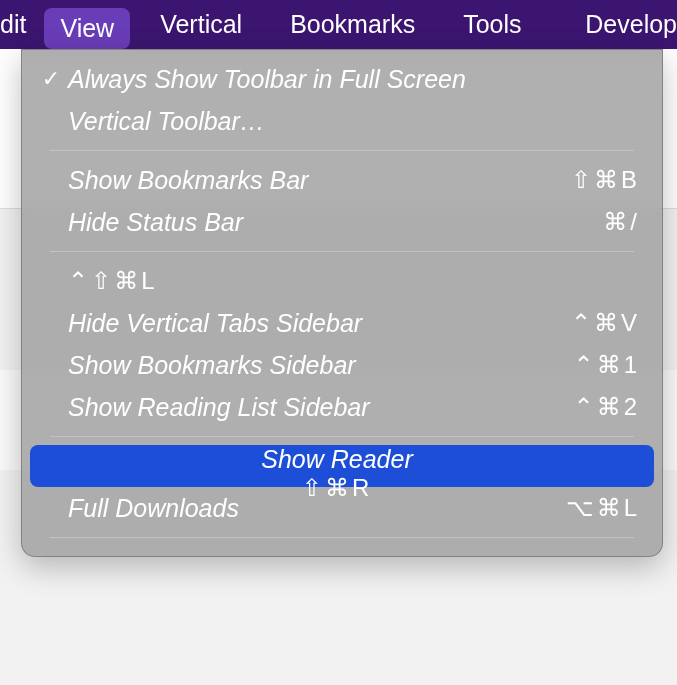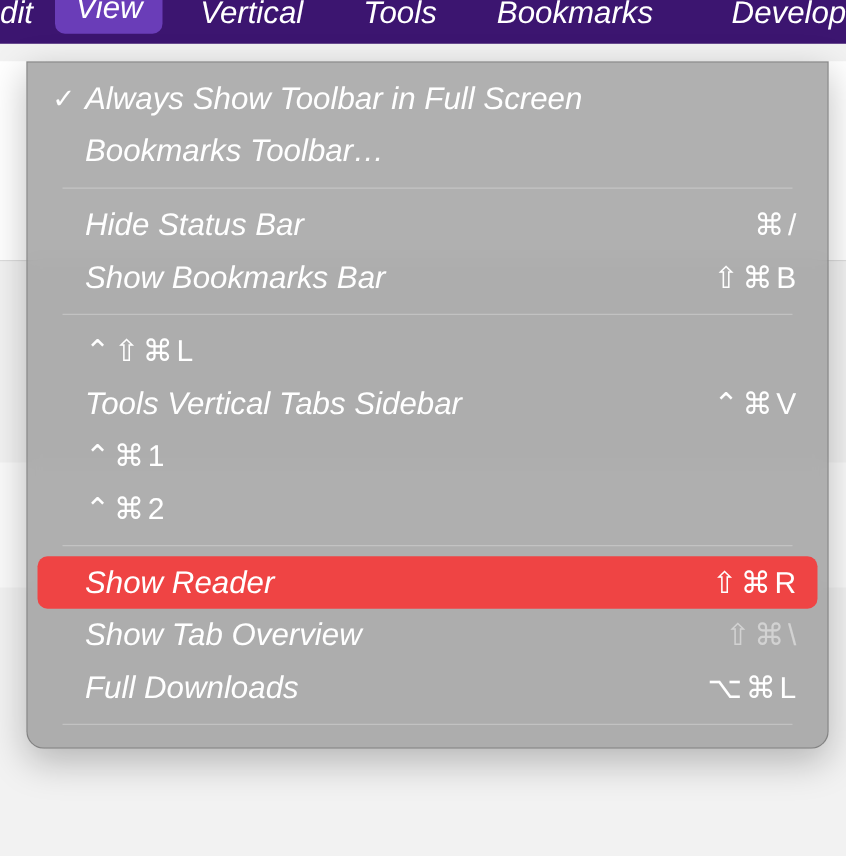--- a/index.html
+++ b/index.html
@@ -1,27 +1,26 @@
 <!DOCTYPE html>
 <html><head>
 <meta charset="utf-8">
 <style>
   * { margin: 0; padding: 0; box-sizing: border-box; }
   html, body { width: 677px; height: 685px; overflow: hidden; font-family: -apple-system, "Helvetica Neue", Arial, sans-serif; }
   body { background: #f2f2f2; }
 
   .menubar {
-    height: 35px;
+    height: 49px;
     background: #3c1570;
     display: flex;
-    align-items: flex-end;
+    align-items: flex-start;
     padding-left: 0;
     color: #fff;
     font-size: 25px;
-    font-style: italic;
   }
   .menubar-item {
     padding: 0 24px;
     height: 49px;
     display: flex;
     align-items: center;
     white-space: nowrap;
   }
   .menubar-item.partial-left { padding-left: 0; padding-right: 12px; }
   .menubar-item.active {
@@ -47,21 +46,21 @@
     color: #fff;
   }
   .menu-item {
     display: flex;
     align-items: center;
     height: 42px;
     padding: 0 14px 0 4px;
     border-radius: 8px;
     font-size: 25px;
   }
-  .menu-item.highlight { background: #ef4444; }
+  .menu-item.highlight { background: #1d4ed8; flex-direction: column; }
   .menu-item.disabled .label { color: rgba(255,255,255,0.4); }
   .check {
     width: 34px;
     text-align: center;
     font-size: 22px;
   }
   .label { flex: 1; white-space: nowrap; font-style: italic; }
   .shortcut {
     font-size: 24px;
     letter-spacing: 3px;
@@ -98,80 +97,77 @@
 </head>
 <body>
 
 <div class="behind"></div>
 <div class="behind2"></div>
 
 <div class="menubar">
   <div class="menubar-item partial-left">dit</div>
   <div class="menubar-item active">View</div>
   <div class="menubar-item">Vertical</div>
+  <div class="menubar-item">Bookmarks</div>
   <div class="menubar-item">Tools</div>
-  <div class="menubar-item">Bookmarks</div>
   <div class="menubar-item last">Develop</div>
 </div>
 
 <div class="dropdown">
 
   <div class="menu-item">
     <span class="check">✓</span>
     <span class="label">Always Show Toolbar in Full Screen</span>
   </div>
   <div class="menu-item">
     <span class="check"></span>
-    <span class="label">Bookmarks Toolbar…</span>
+    <span class="label">Vertical Toolbar…</span>
   </div>
 
   <div class="sep"></div>
 
   <div class="menu-item">
     <span class="check"></span>
-    <span class="label">Hide Status Bar</span>
-    <span class="shortcut">⌘/</span>
+    <span class="label">Show Bookmarks Bar</span>
+    <span class="shortcut">⇧⌘B</span>
   </div>
   <div class="menu-item">
     <span class="check"></span>
-    <span class="label">Show Bookmarks Bar</span>
-    <span class="shortcut">⇧⌘B</span>
+    <span class="label">Hide Status Bar</span>
+    <span class="shortcut">⌘/</span>
   </div>
 
   <div class="sep"></div>
 
   <div class="menu-item">
     <span class="check"></span>
     <span class="shortcut">⌃⇧⌘L</span>
   </div>
   <div class="menu-item">
     <span class="check"></span>
-    <span class="label">Tools Vertical Tabs Sidebar</span>
+    <span class="label">Hide Vertical Tabs Sidebar</span>
     <span class="shortcut">⌃⌘V</span>
   </div>
   <div class="menu-item">
     <span class="check"></span>
+    <span class="label">Show Bookmarks Sidebar</span>
     <span class="shortcut">⌃⌘1</span>
   </div>
   <div class="menu-item">
     <span class="check"></span>
+    <span class="label">Show Reading List Sidebar</span>
     <span class="shortcut">⌃⌘2</span>
   </div>
 
   <div class="sep"></div>
 
   <div class="menu-item highlight">
     <span class="check"></span>
     <span class="label">Show Reader</span>
     <span class="shortcut">⇧⌘R</span>
-  </div>
-  <div class="menu-item sc-disabled">
-    <span class="check"></span>
-    <span class="label">Show Tab Overview</span>
-    <span class="shortcut">⇧⌘\</span>
   </div>
   <div class="menu-item">
     <span class="check"></span>
     <span class="label">Full Downloads</span>
     <span class="shortcut">⌥⌘L</span>
   </div>
 
   <div class="sep"></div>
 
 </div>

